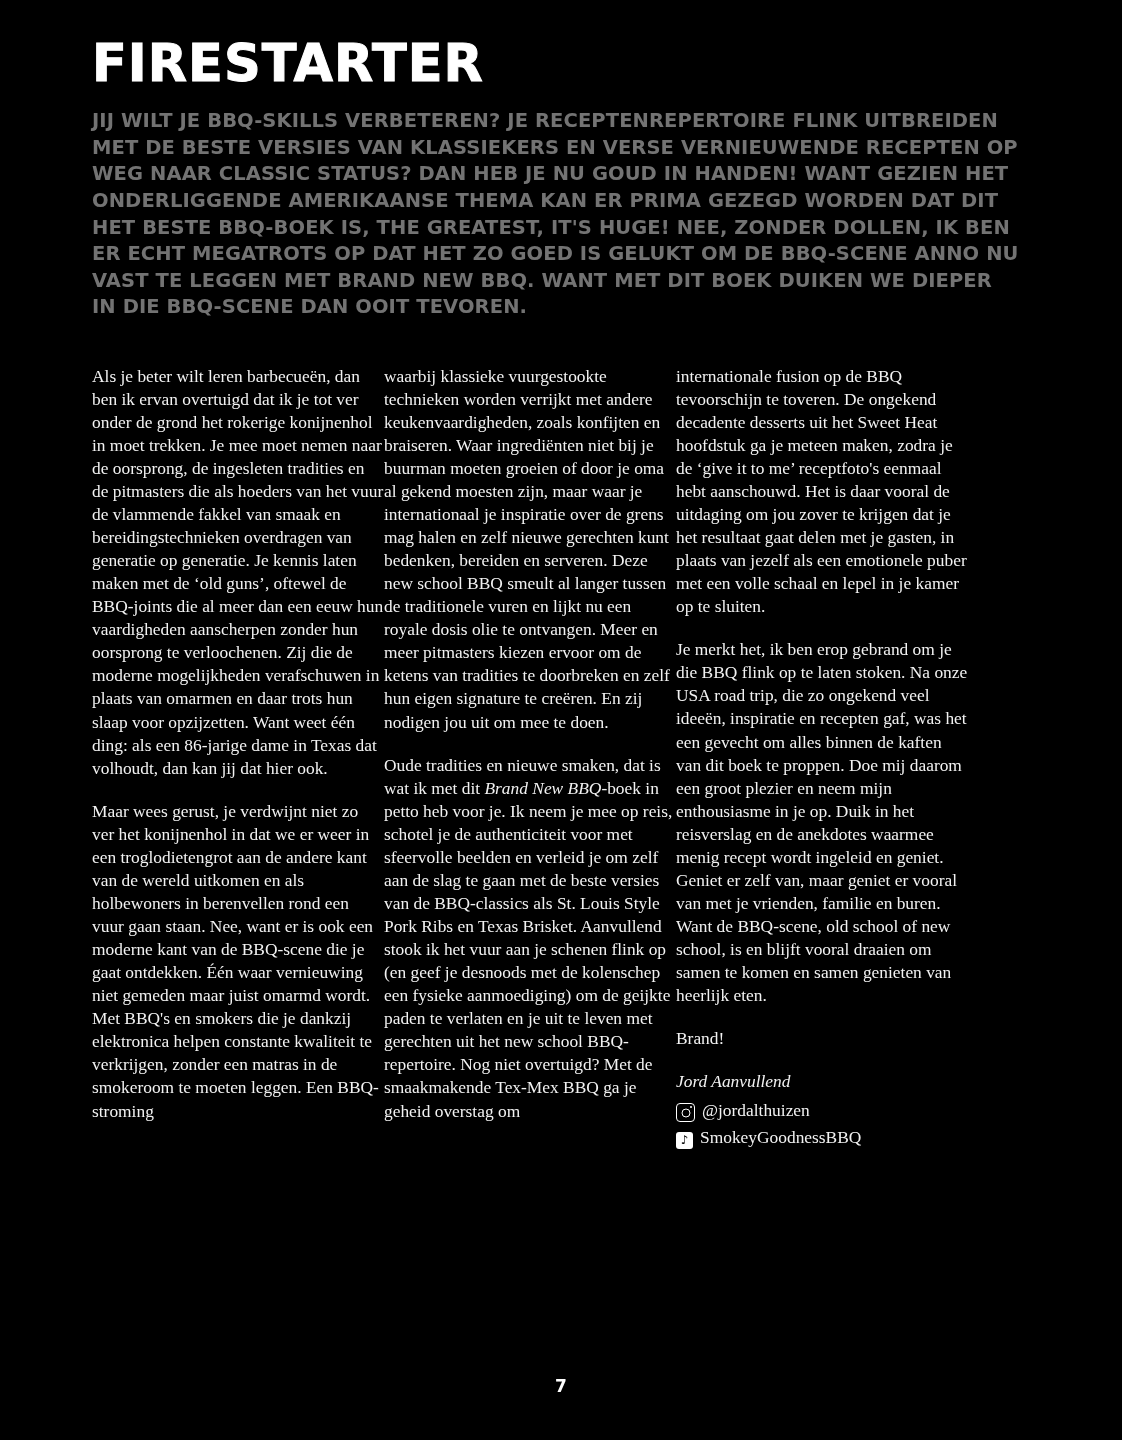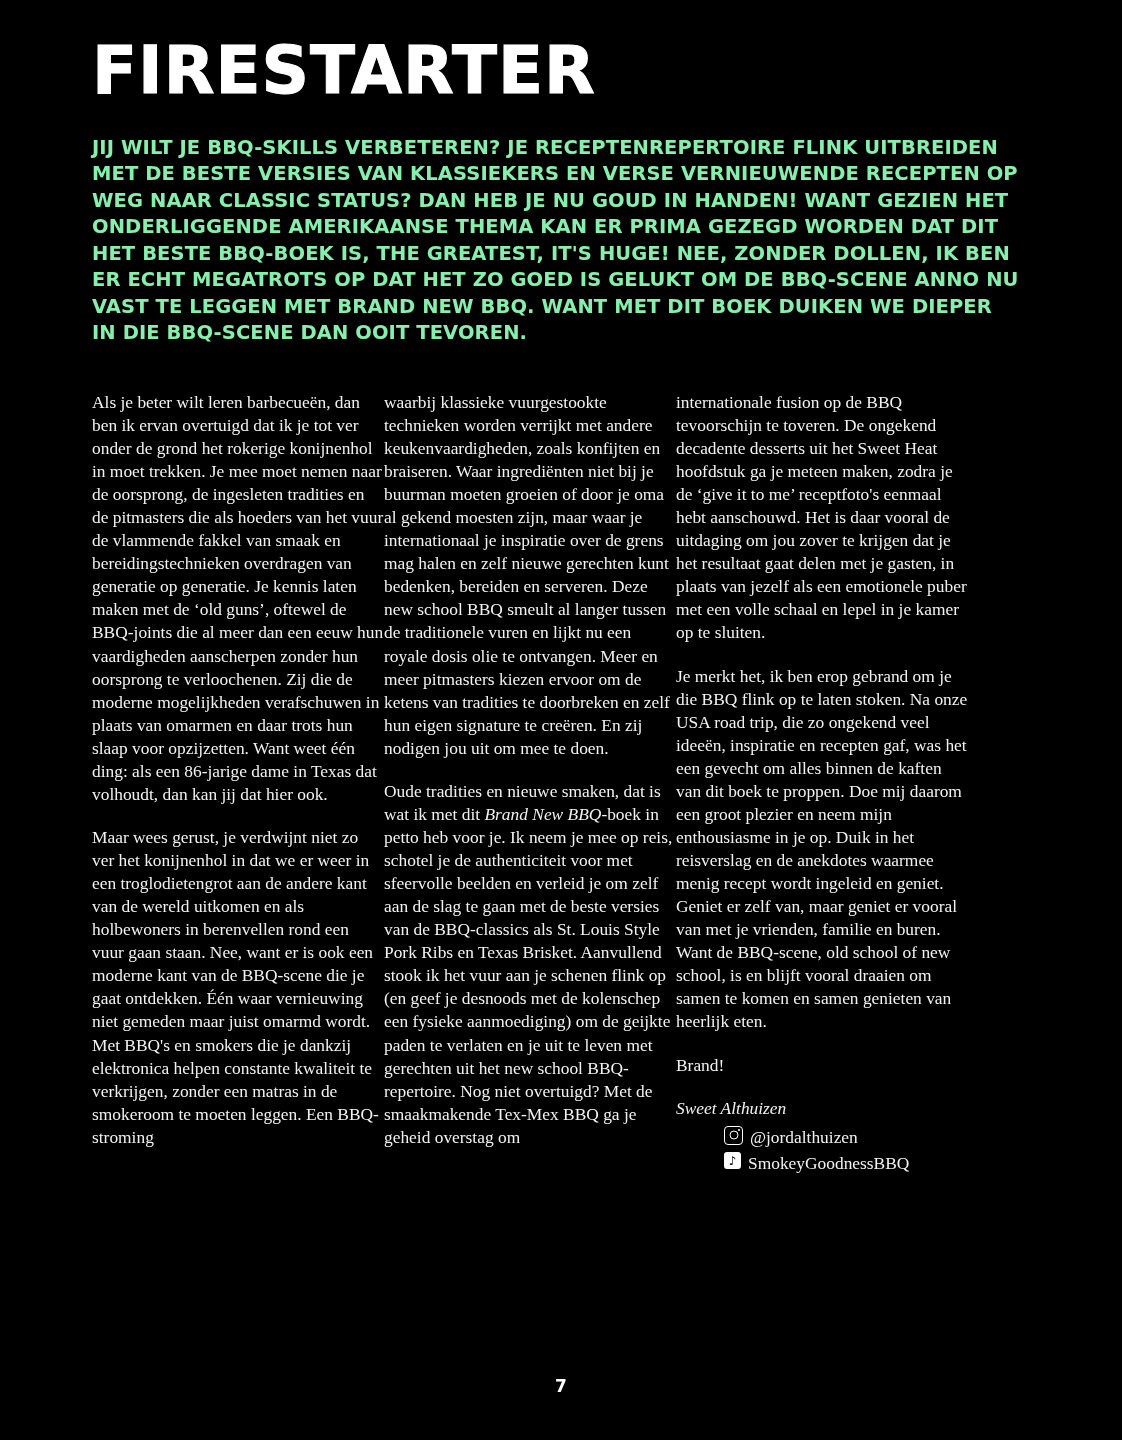--- a/index.html
+++ b/index.html
@@ -19,36 +19,36 @@
   }
   .content {
     position: absolute;
     left: 92px;
     top: 40px;
     width: 938px;
   }
   .title {
     font-family: "DejaVu Sans", sans-serif;
     font-weight: bold;
-    font-size: 66px;
+    font-size: 51px;
     line-height: 0.95;
     letter-spacing: 1px;
     color: #ffffff;
-    margin: 0 0 32px 0;
+    margin: 0 0 20px 0;
     text-transform: uppercase;
     -webkit-text-stroke: 1px #ffffff;
   }
   .lede {
     font-family: "DejaVu Sans", sans-serif;
     font-weight: bold;
     font-size: 19.5px;
     line-height: 1.36;
     letter-spacing: 0.1px;
     text-transform: uppercase;
-    color: #86efac;
+    color: #737373;
     margin: 0 0 44px 0;
     width: 930px;
   }
   .columns {
     display: flex;
     width: 936px;
   }
   .col {
     width: 292px;
     font-size: 17.4px;
@@ -64,24 +64,23 @@
   }
   em {
     font-style: italic;
   }
   .signature {
     font-style: italic;
     margin-bottom: 6px !important;
   }
   .social-line {
     display: flex;
-    align-items: flex-start;
+    align-items: flex-end;
     gap: 7px;
     margin-bottom: 4px;
-    margin-left: 48px;
   }
   .social-line span.handle {
     font-size: 17.4px;
     line-height: 1.3;
   }
   .icon-box {
     display: inline-block;
     width: 17px;
     height: 17px;
     border: 1.6px solid #ffffff;
@@ -155,21 +154,21 @@
 
       <div class="col">
         <p>waarbij klassieke vuurgestookte technieken worden verrijkt met andere keukenvaardigheden, zoals konfijten en braiseren. Waar ingrediënten niet bij je buurman moeten groeien of door je oma al gekend moesten zijn, maar waar je internationaal je inspiratie over de grens mag halen en zelf nieuwe gerechten kunt bedenken, bereiden en serveren. Deze new school BBQ smeult al langer tussen de traditionele vuren en lijkt nu een royale dosis olie te ontvangen. Meer en meer pitmasters kiezen ervoor om de ketens van tradities te doorbreken en zelf hun eigen signature te creëren. En zij nodigen jou uit om mee te doen.</p>
         <p><span>Oude tradities en nieuwe smaken, dat is wat ik met dit </span><em>Brand New BBQ</em><span>-boek in petto heb voor je. Ik neem je mee op reis, schotel je de authenticiteit voor met sfeervolle beelden en verleid je om zelf aan de slag te gaan met de beste versies van de BBQ-classics als St. Louis Style Pork Ribs en Texas Brisket. Aanvullend stook ik het vuur aan je schenen flink op (en geef je desnoods met de kolenschep een fysieke aanmoediging) om de geijkte paden te verlaten en je uit te leven met gerechten uit het new school BBQ-repertoire. Nog niet overtuigd? Met de smaakmakende Tex-Mex BBQ ga je geheid overstag om</span></p>
       </div>
 
       <div class="col">
         <p>internationale fusion op de BBQ tevoorschijn te toveren. De ongekend decadente desserts uit het Sweet Heat hoofdstuk ga je meteen maken, zodra je de ‘give it to me’ receptfoto's eenmaal hebt aanschouwd. Het is daar vooral de uitdaging om jou zover te krijgen dat je het resultaat gaat delen met je gasten, in plaats van jezelf als een emotionele puber met een volle schaal en lepel in je kamer op te sluiten.</p>
         <p>Je merkt het, ik ben erop gebrand om je die BBQ flink op te laten stoken. Na onze USA road trip, die zo ongekend veel ideeën, inspiratie en recepten gaf, was het een gevecht om alles binnen de kaften van dit boek te proppen. Doe mij daarom een groot plezier en neem mijn enthousiasme in je op. Duik in het reisverslag en de anekdotes waarmee menig recept wordt ingeleid en geniet. Geniet er zelf van, maar geniet er vooral van met je vrienden, familie en buren. Want de BBQ-scene, old school of new school, is en blijft vooral draaien om samen te komen en samen genieten van heerlijk eten.</p>
         <p>Brand!</p>
-        <p class="signature">Sweet Althuizen</p>
+        <p class="signature">Jord Aanvullend</p>
         <div class="social-line">
           <span class="icon-box">
             <span class="ring"></span>
             <span class="dot"></span>
           </span>
           <span class="handle">@jordalthuizen</span>
         </div>
         <div class="social-line">
           <span class="icon-tiktok">♪</span>
           <span class="handle">SmokeyGoodnessBBQ</span>

